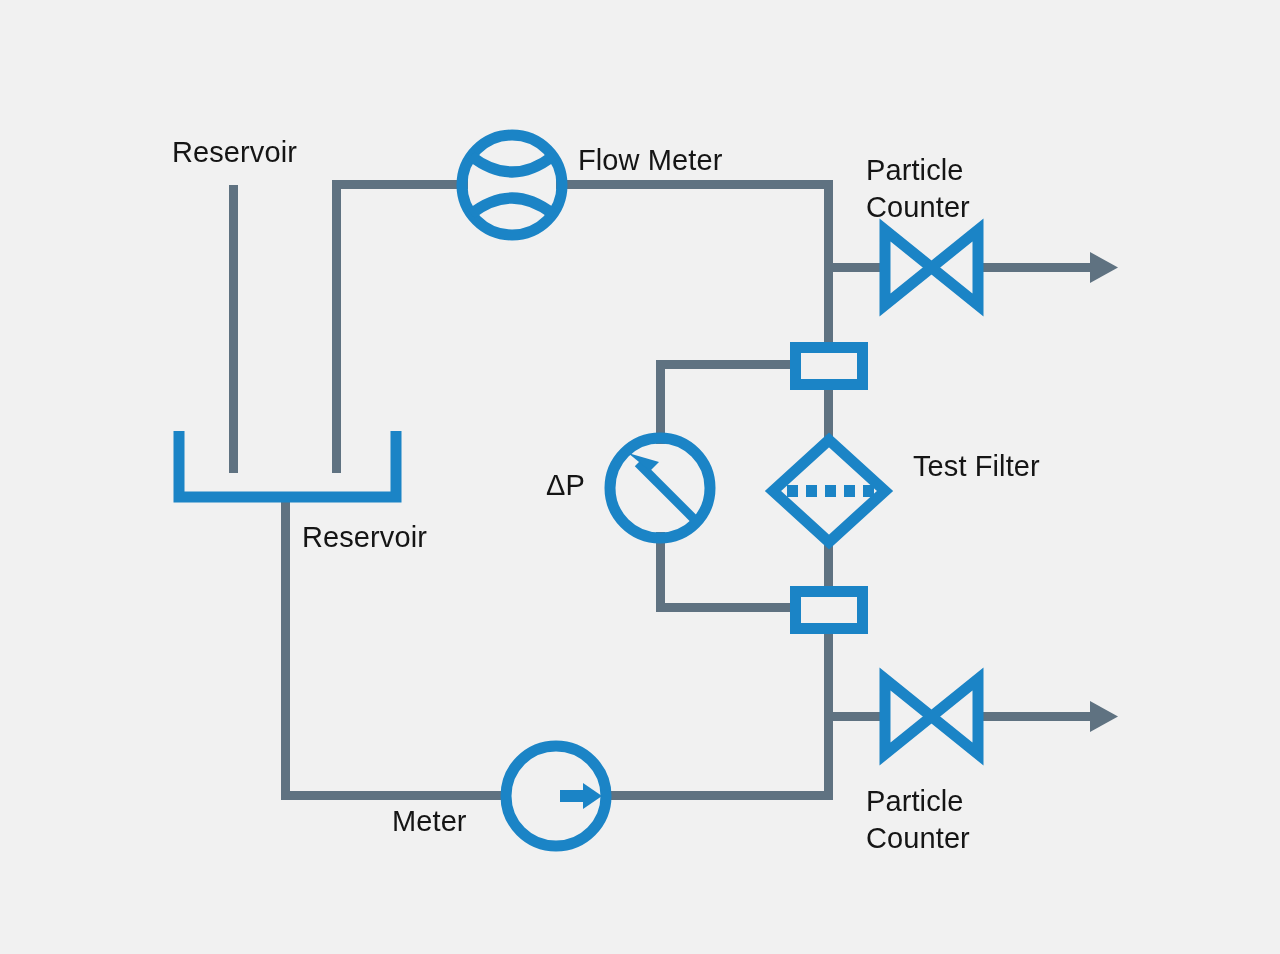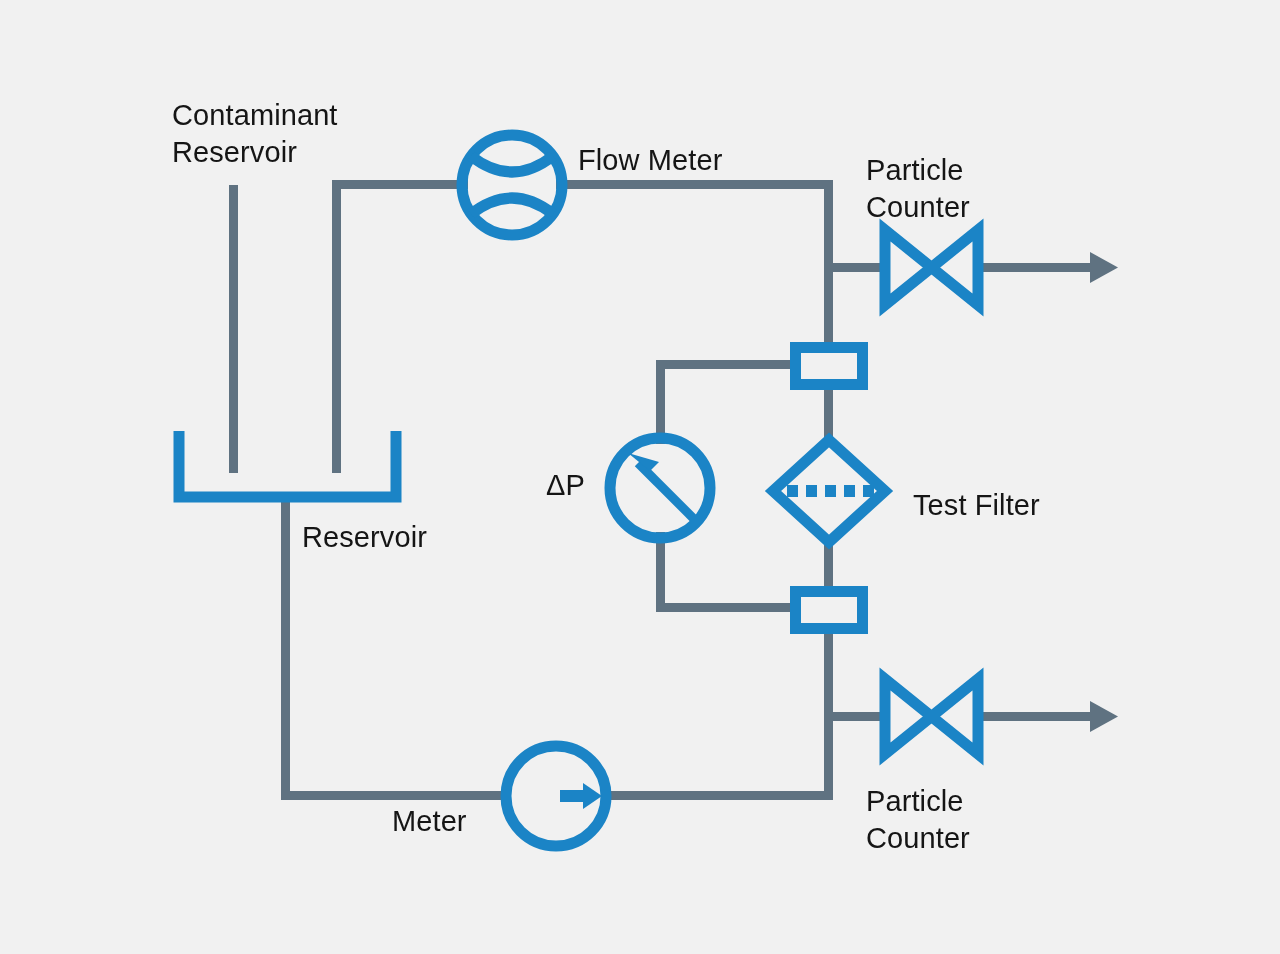--- a/index.html
+++ b/index.html
@@ -32,21 +32,21 @@
     font-size: 29px;
     line-height: 37px;
     white-space: pre;
     letter-spacing: 0.1px;
   }
   #label-contaminant { left: 172px; top: 97px; }
   #label-flowmeter   { left: 578px; top: 142px; text-align: center; }
   #label-pc-top      { left: 866px; top: 152px; }
   #label-reservoir   { left: 302px; top: 519px; }
   #label-deltap      { left: 546px; top: 467px; }
-  #label-testfilter  { left: 913px; top: 487px; }
+  #label-testfilter  { left: 913px; top: 448px; }
   #label-pump        { left: 392px; top: 803px; }
   #label-pc-bottom   { left: 866px; top: 783px; }
 </style>
 </head>
 <body>
 
 <div id="diagram-root">
 
   <svg class="layer" viewBox="0 0 1280 954" xmlns="http://www.w3.org/2000/svg">
 
@@ -133,21 +133,21 @@
 
     <g>
       <circle cx="556" cy="796" r="50" stroke="#1b84c6" stroke-width="11" fill="none"></circle>
       <g fill="#1b84c6">
         <rect x="560" y="790" width="29" height="12"></rect>
         <polygon points="583,783 602,796 583,809"></polygon>
       </g>
     </g>
   </svg>
 
-  <div class="label" id="label-contaminant"><span>Contaminant</span><br><span>Reservoir</span></div>
+  <div class="label" id="label-contaminant"><br><span>Reservoir</span></div>
 
   <div class="label" id="label-flowmeter">Flow Meter</div>
 
   <div class="label" id="label-pc-top"><span>Particle</span><br><span>Counter</span></div>
 
   <div class="label" id="label-reservoir">Reservoir</div>
 
   <div class="label" id="label-deltap">ΔP</div>
 
   <div class="label" id="label-testfilter">Test Filter</div>

